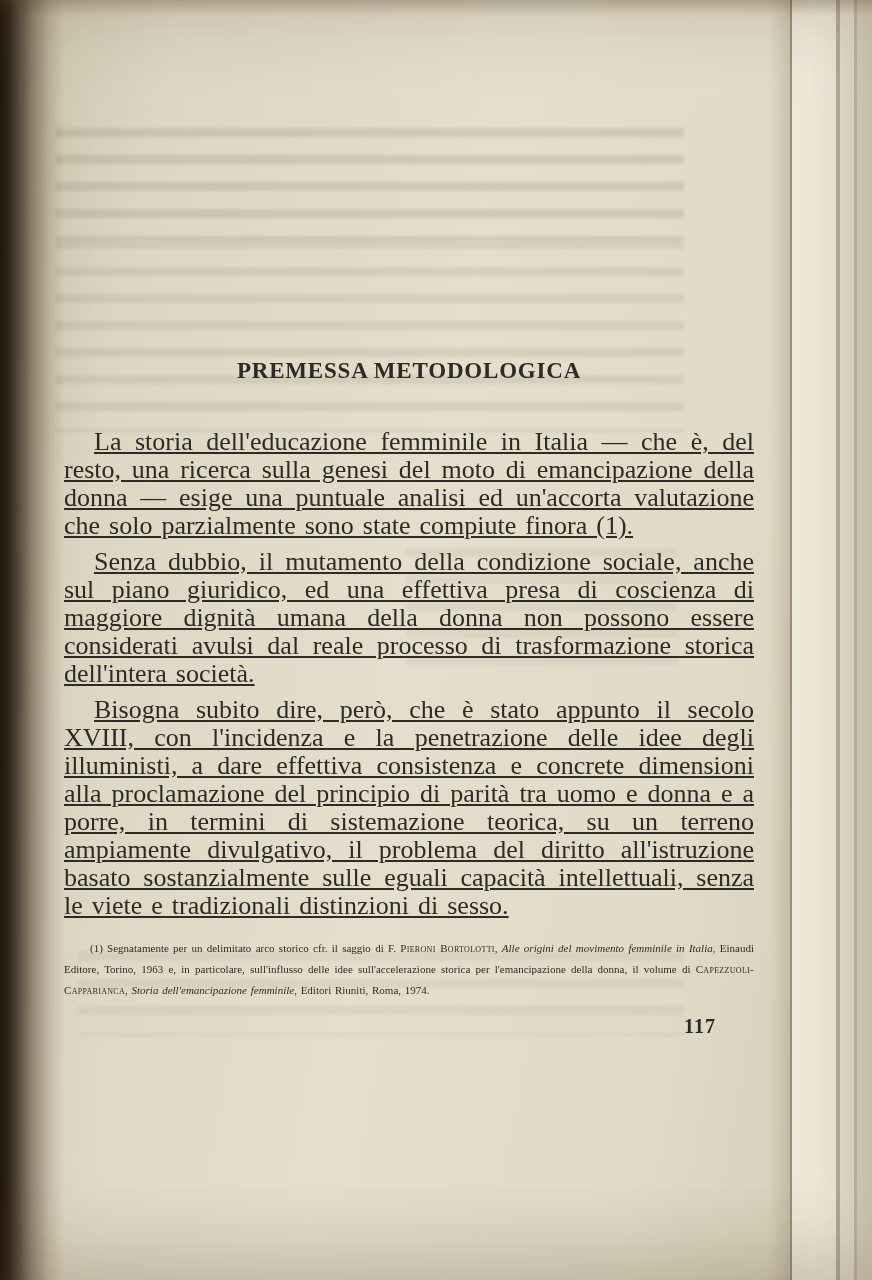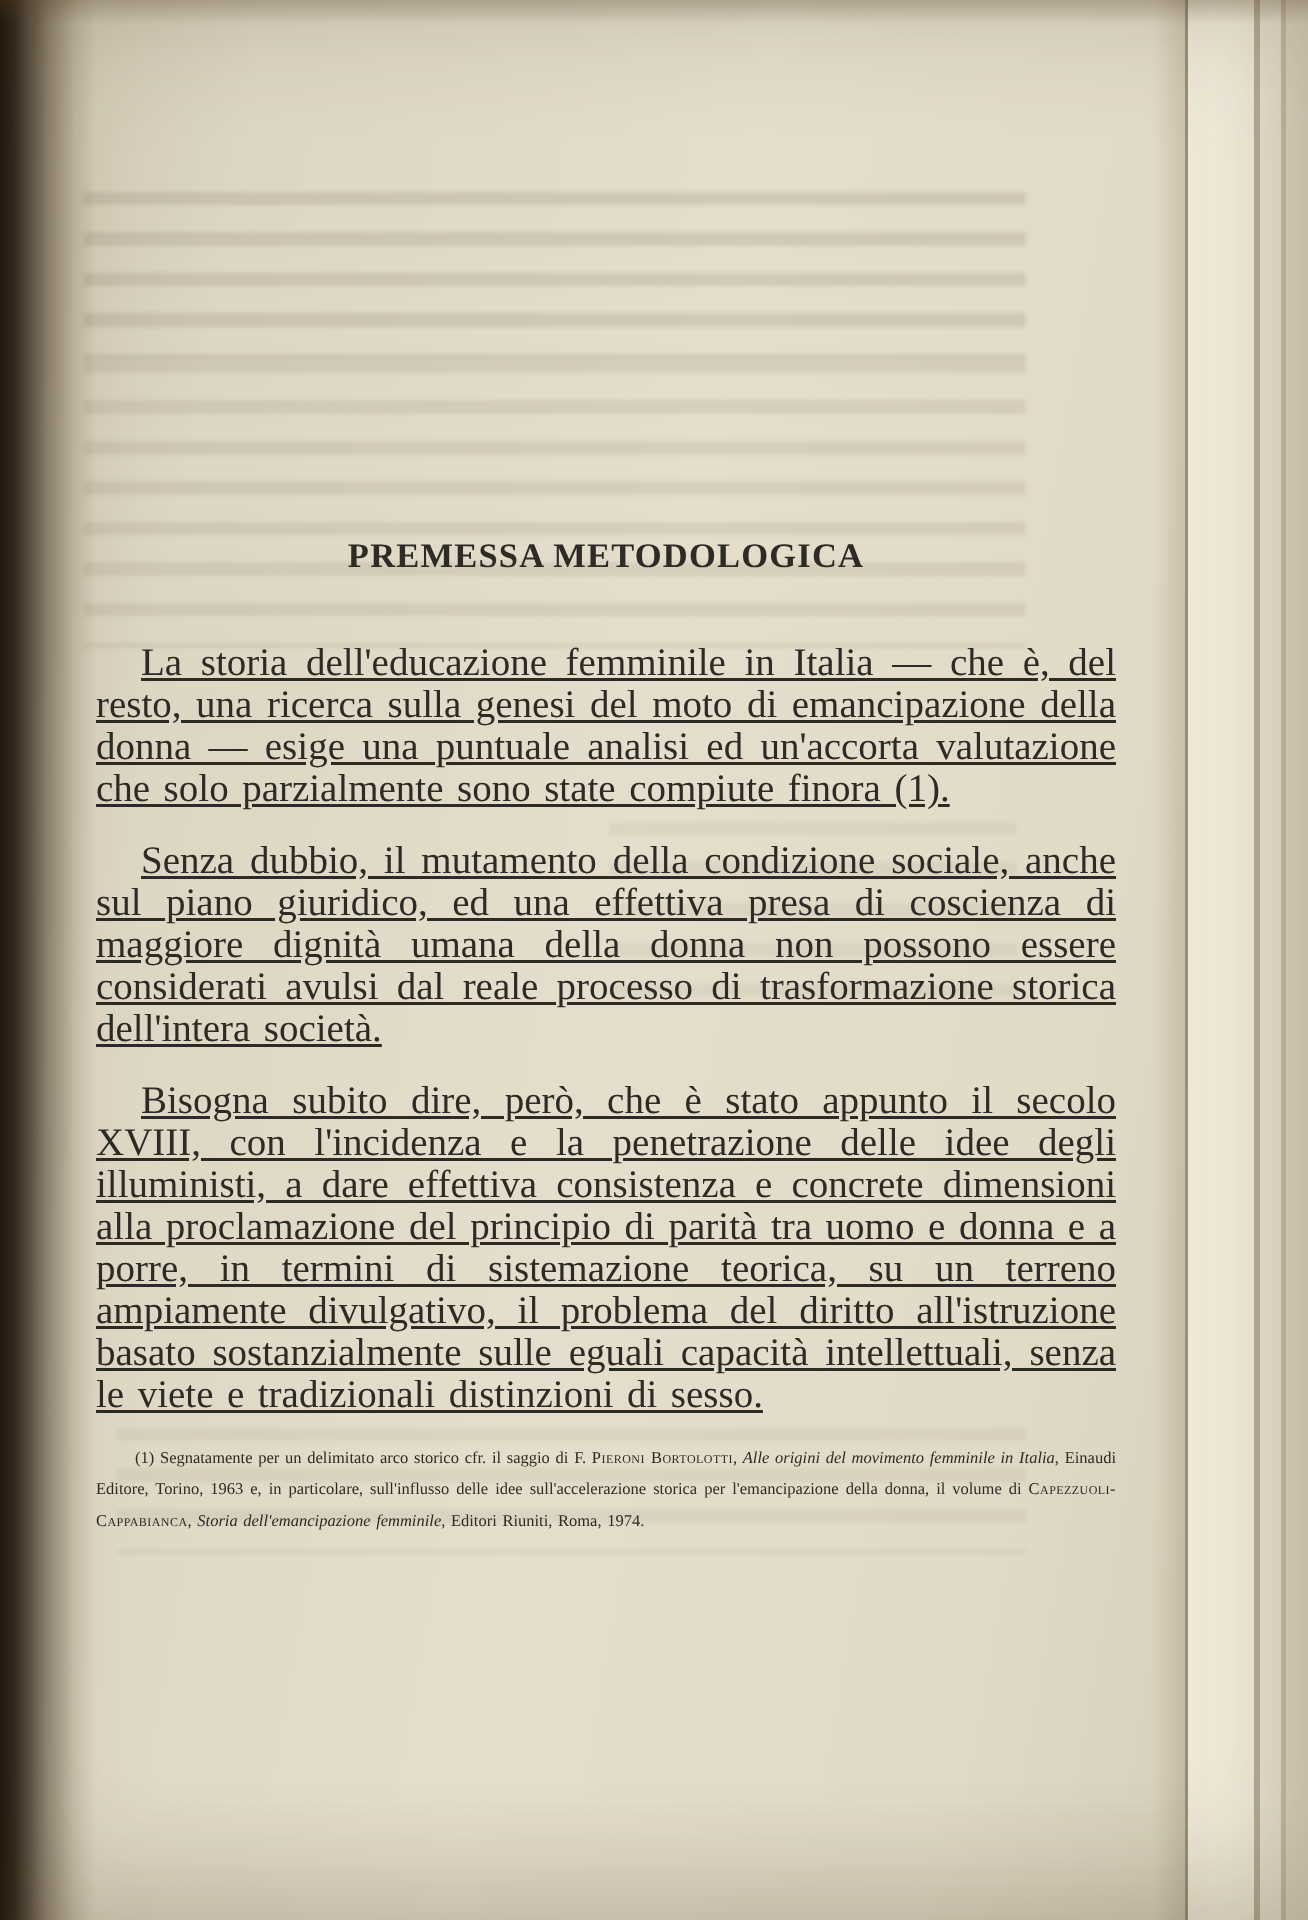--- a/index.html
+++ b/index.html
@@ -51,36 +51,36 @@
     background:repeating-linear-gradient(to bottom,rgba(112,102,82,.30) 0 9px,rgba(112,102,82,0) 9px 27px);
     filter:blur(1.4px);
   }
   .g1{left:34px;top:128px;width:628px;height:112px;opacity:.55;}
   .g2{left:34px;top:240px;width:628px;height:192px;opacity:.40;}
   .g3{left:384px;top:548px;width:272px;height:120px;opacity:.25;}
   .g4{left:56px;top:952px;width:606px;height:84px;opacity:.28;}
   
   .content{
     position:relative;z-index:2;
-    padding:356px 46px 0 42px;
+    padding:356px 36px 0 42px;
     color:#2d2b26;
   }
   h1.title{
     margin:0 0 42px 0;
     font-size:23px;line-height:30px;font-weight:bold;
     letter-spacing:.8px;text-align:center;
   }
   p.para{
     margin:0;
     font-size:26px;line-height:28px;
     text-align:justify;text-indent:30px;
     word-spacing:2.5px;
     text-decoration:underline;
   }
-  p.para + p.para{margin-top:20px;}
+  p.para + p.para{margin-top:8px;}
   p.footnote{
     margin:18px 0 0 0;
     font-size:11px;line-height:21px;
     text-align:justify;text-indent:26px;
     word-spacing:1px;
   }
   .fn-sc{font-variant:small-caps;letter-spacing:.3px;}
   .fn-it{font-style:italic;}
   .pagenum{
     margin-top:14px;
@@ -102,20 +102,21 @@
 
     <div class="content">
       <h1 class="title">PREMESSA METODOLOGICA</h1>
 
       <p class="para">La storia dell'educazione femminile in Italia — che è, del resto, una ricerca sulla genesi del moto di emancipazione della donna — esige una puntuale analisi ed un'accorta valutazione che solo parzialmente sono state compiute finora (1).</p>
       <p class="para">Senza dubbio, il mutamento della condizione sociale, anche sul piano giuridico, ed una effettiva presa di coscienza di maggiore dignità umana della donna non possono essere considerati avulsi dal reale processo di trasformazione storica dell'intera società.</p>
       <p class="para">Bisogna subito dire, però, che è stato appunto il secolo XVIII, con l'incidenza e la penetrazione delle idee degli illuministi, a dare effettiva consistenza e concrete dimensioni alla proclamazione del principio di parità tra uomo e donna e a porre, in termini di sistemazione teorica, su un terreno ampiamente divulgativo, il problema del diritto all'istruzione basato sostanzialmente sulle eguali capacità intellettuali, senza le viete e tradizionali distinzioni di sesso.</p>
 
       <p class="footnote"><span>(1) Segnatamente per un delimitato arco storico cfr. il saggio di F. </span><span class="fn-sc">Pieroni Bortolotti</span><span>, </span><span class="fn-it">Alle origini del movimento femminile in Italia</span><span>, Einaudi Editore, Torino, 1963 e, in particolare, sull'influsso delle idee sull'accelerazione storica per l'emancipazione della donna, il volume di </span><span class="fn-sc">Capezzuoli-Cappabianca</span><span>, </span><span class="fn-it">Storia dell'emancipazione femminile</span><span>, Editori Riuniti, Roma, 1974.</span></p>
 
+      <div class="pagenum">117</div>
     </div>
   </div>
 
   <div class="edges"></div>
   <div class="left-shadow"></div>
   <div class="top-shadow"></div>
 
 </div>
 
 </body></html>

